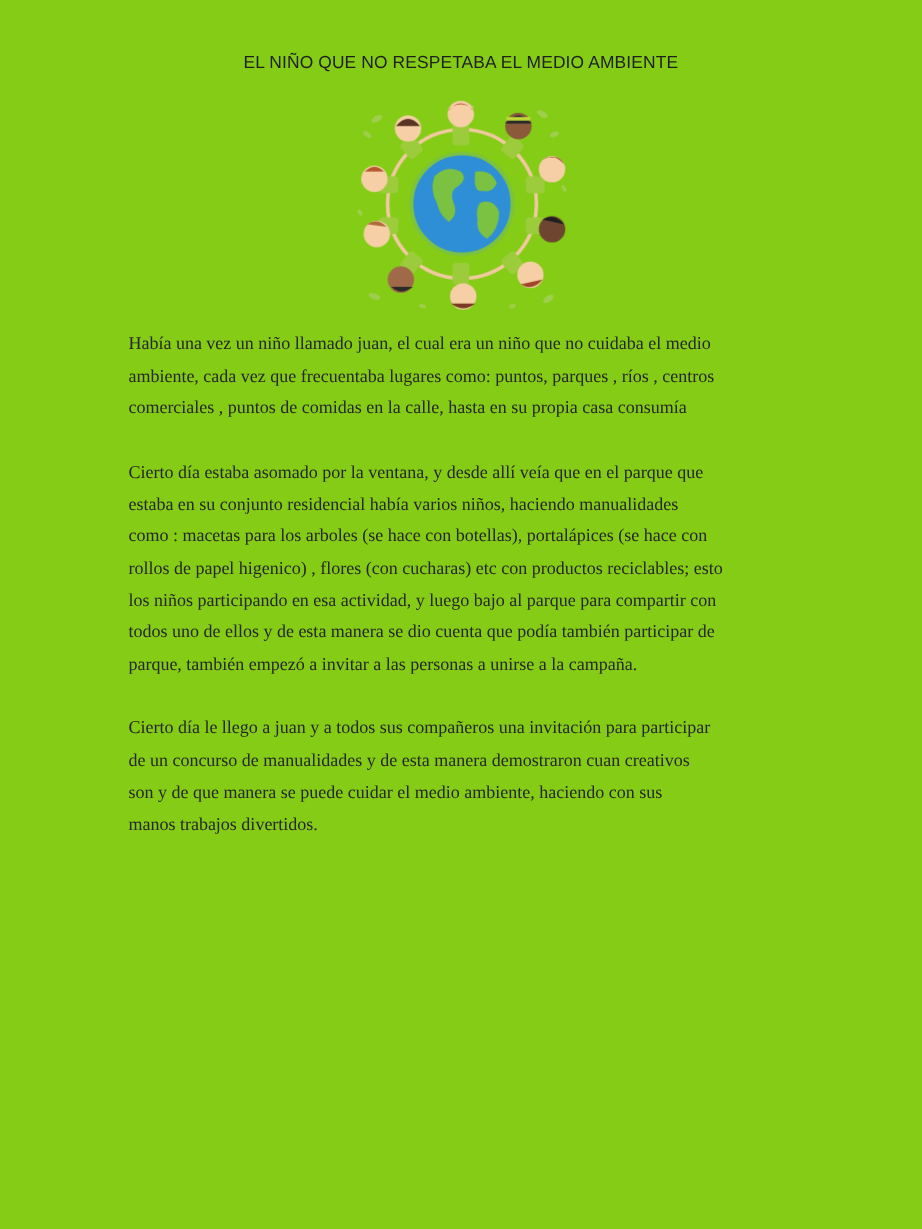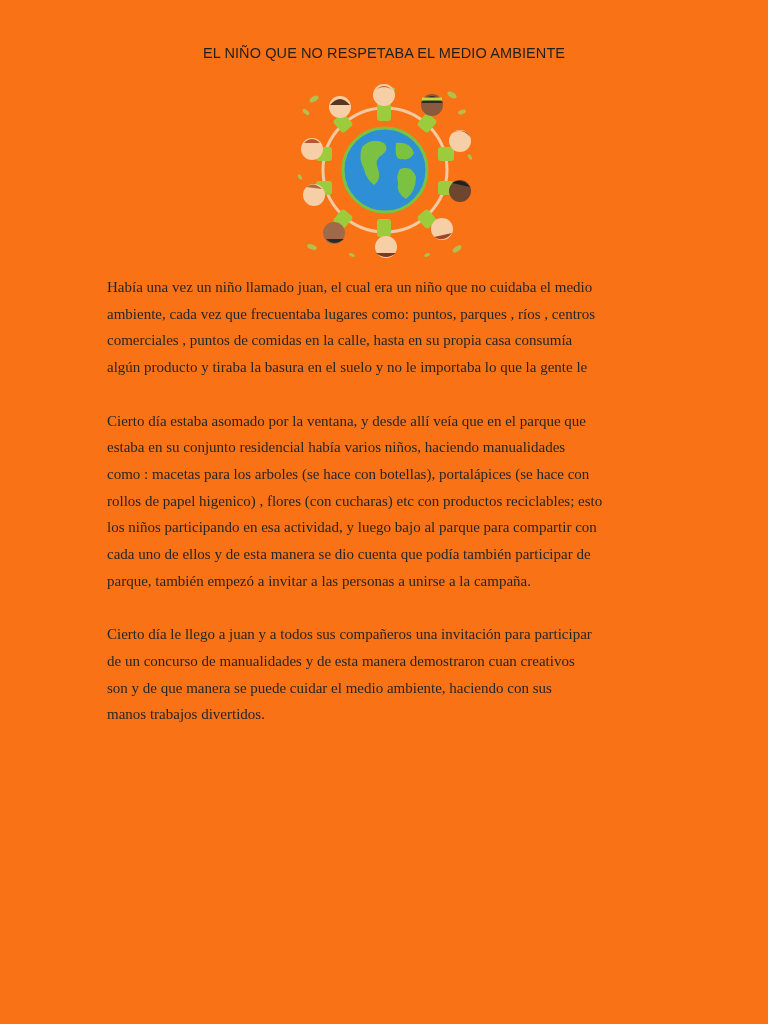--- a/index.html
+++ b/index.html
@@ -13,21 +13,21 @@
       position: relative;
       overflow: hidden;
       font-family: "Liberation Sans", "DejaVu Sans", sans-serif;
       color: #2a2a2a;
     }
     .page {
       position: absolute;
       left: 0; top: 0;
       width: 768px;
       height: 1024px;
-      background: #f97316;
+      background: #84cc16;
     }
     .title {
       position: absolute;
       left: 0;
       top: 45px;
       width: 768px;
       text-align: center;
       font-size: 14.5px;
       letter-spacing: 0.1px;
       color: #1f1f1f;
@@ -131,29 +131,28 @@
           <path d="M38 28 q10 -12 20 0z" fill="#5a3422"></path>
       </g>
     </svg>
   </div>
 
   <div class="body-text">
     <p class="para">
       <span class="line">Había una vez un niño llamado juan, el cual era un niño que no cuidaba el medio</span>
       <span class="line">ambiente, cada vez que frecuentaba lugares como: puntos, parques , ríos , centros</span>
       <span class="line">comerciales , puntos de comidas  en la calle, hasta en su propia casa   consumía</span>
-      <span class="line">algún producto y  tiraba la basura en el suelo y no le importaba lo que la gente le</span>
     </p>
     <p class="para">
       <span class="line">Cierto día estaba asomado por la ventana, y desde allí veía que en el parque que</span>
       <span class="line">estaba en su conjunto residencial había varios niños, haciendo manualidades</span>
       <span class="line">como : macetas para los arboles (se hace con botellas), portalápices (se hace con</span>
       <span class="line">rollos de papel higenico) , flores (con cucharas) etc con productos reciclables; esto</span>
       <span class="line">los niños participando en esa actividad, y luego bajo al parque para compartir con</span>
-      <span class="line">cada uno de ellos y de esta manera se dio cuenta que podía también participar de</span>
+      <span class="line">todos uno de ellos y de esta manera se dio cuenta que podía también participar de</span>
       <span class="line">parque, también empezó a invitar a las personas a unirse a la campaña.</span>
     </p>
     <p class="para">
       <span class="line">Cierto día le llego a juan y a todos sus compañeros una invitación para participar</span>
       <span class="line">de un concurso de manualidades y de esta manera demostraron cuan creativos</span>
       <span class="line">son y de que manera se puede cuidar el medio ambiente, haciendo con sus</span>
       <span class="line">manos trabajos divertidos.</span>
     </p>
   </div>
 

